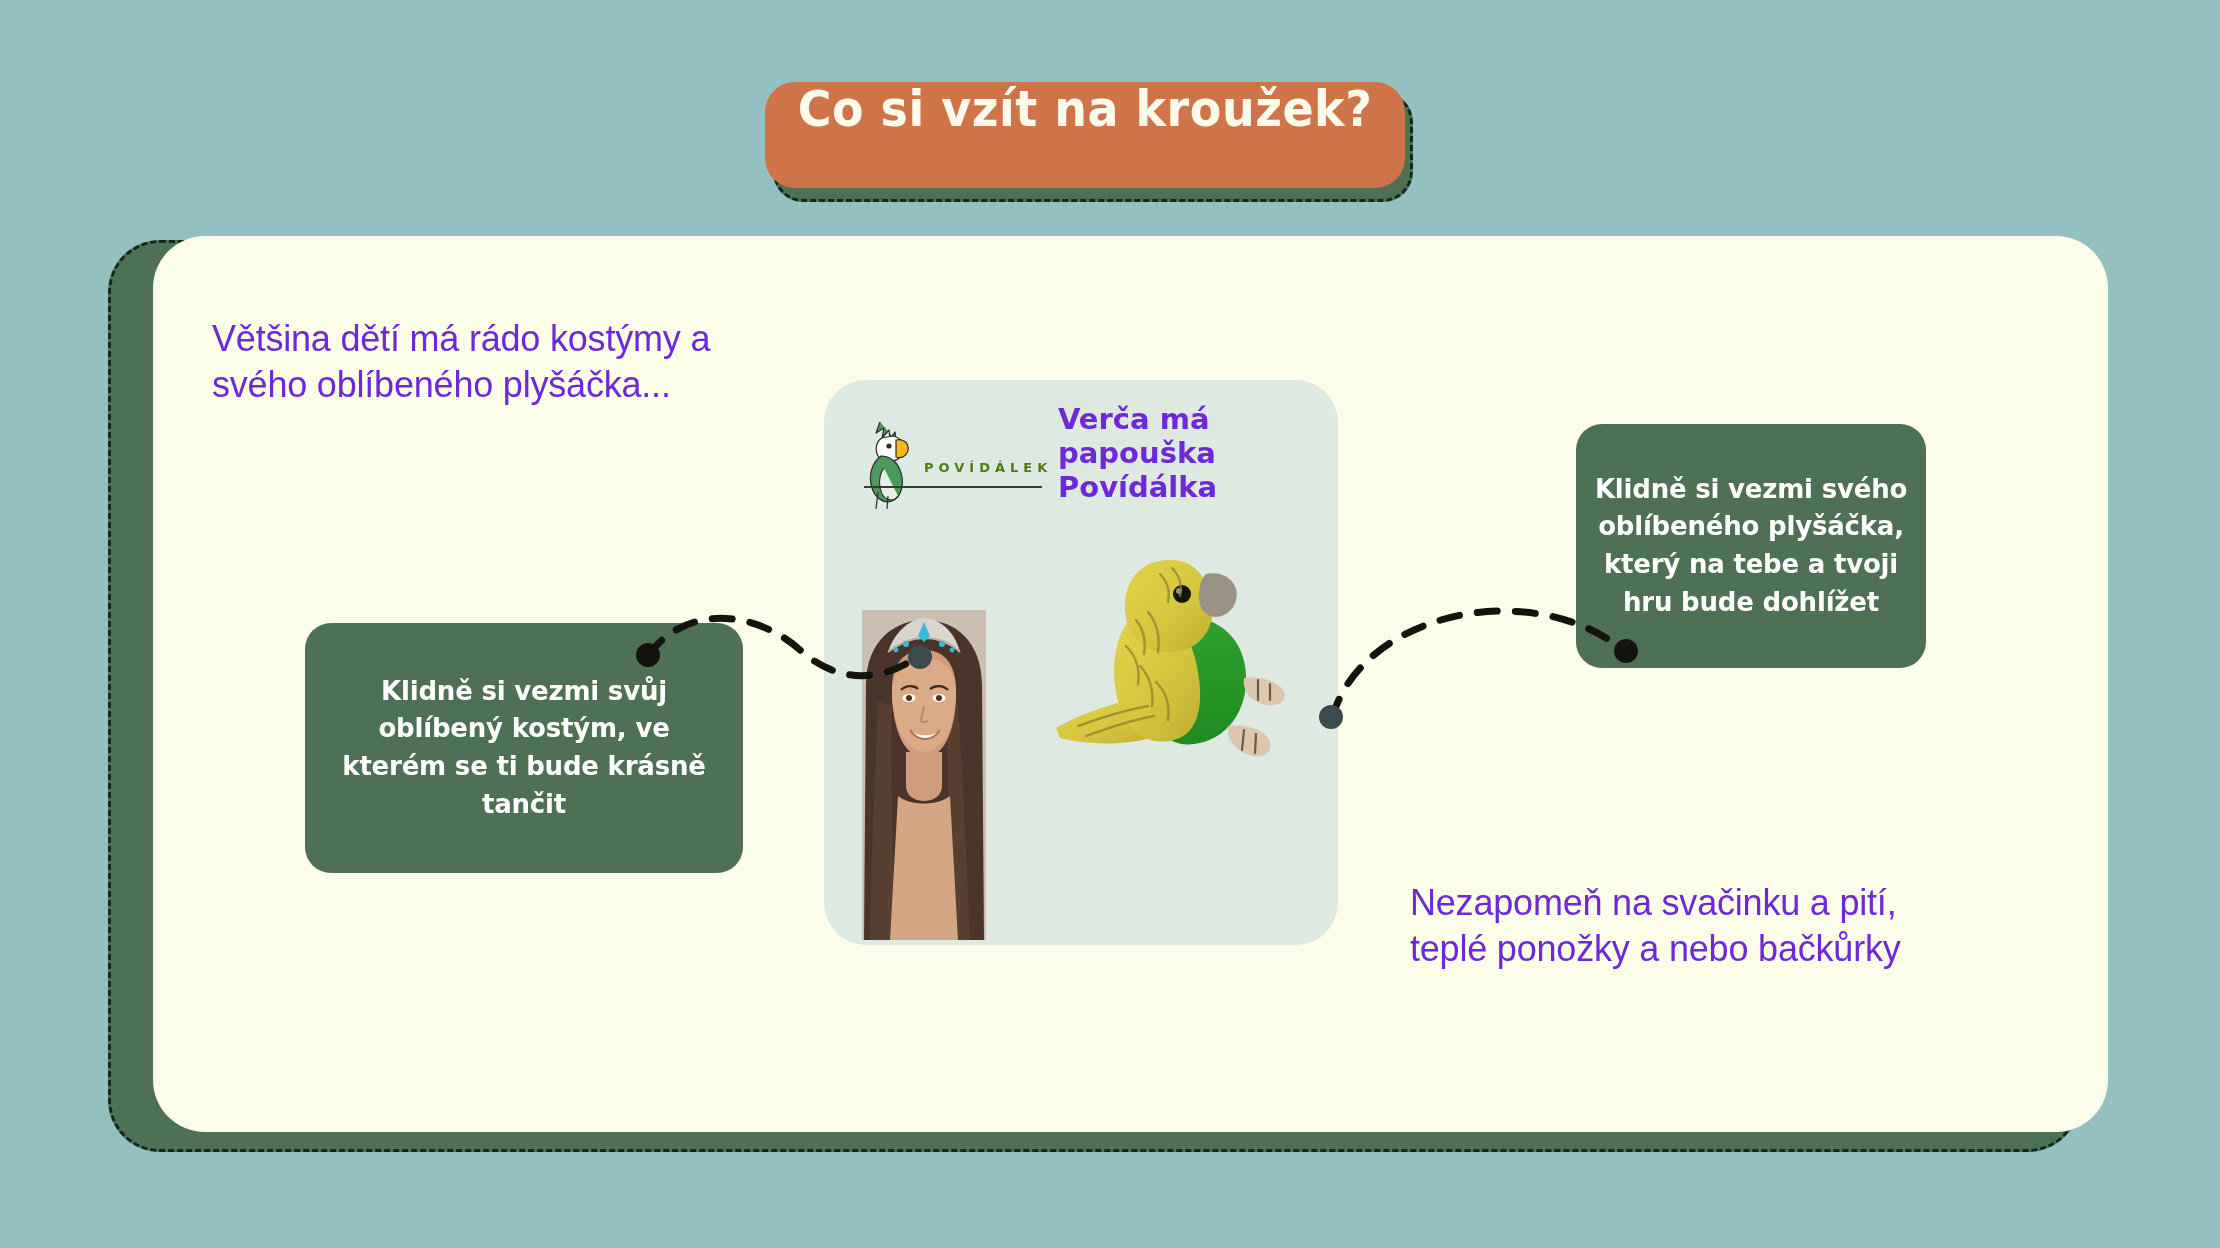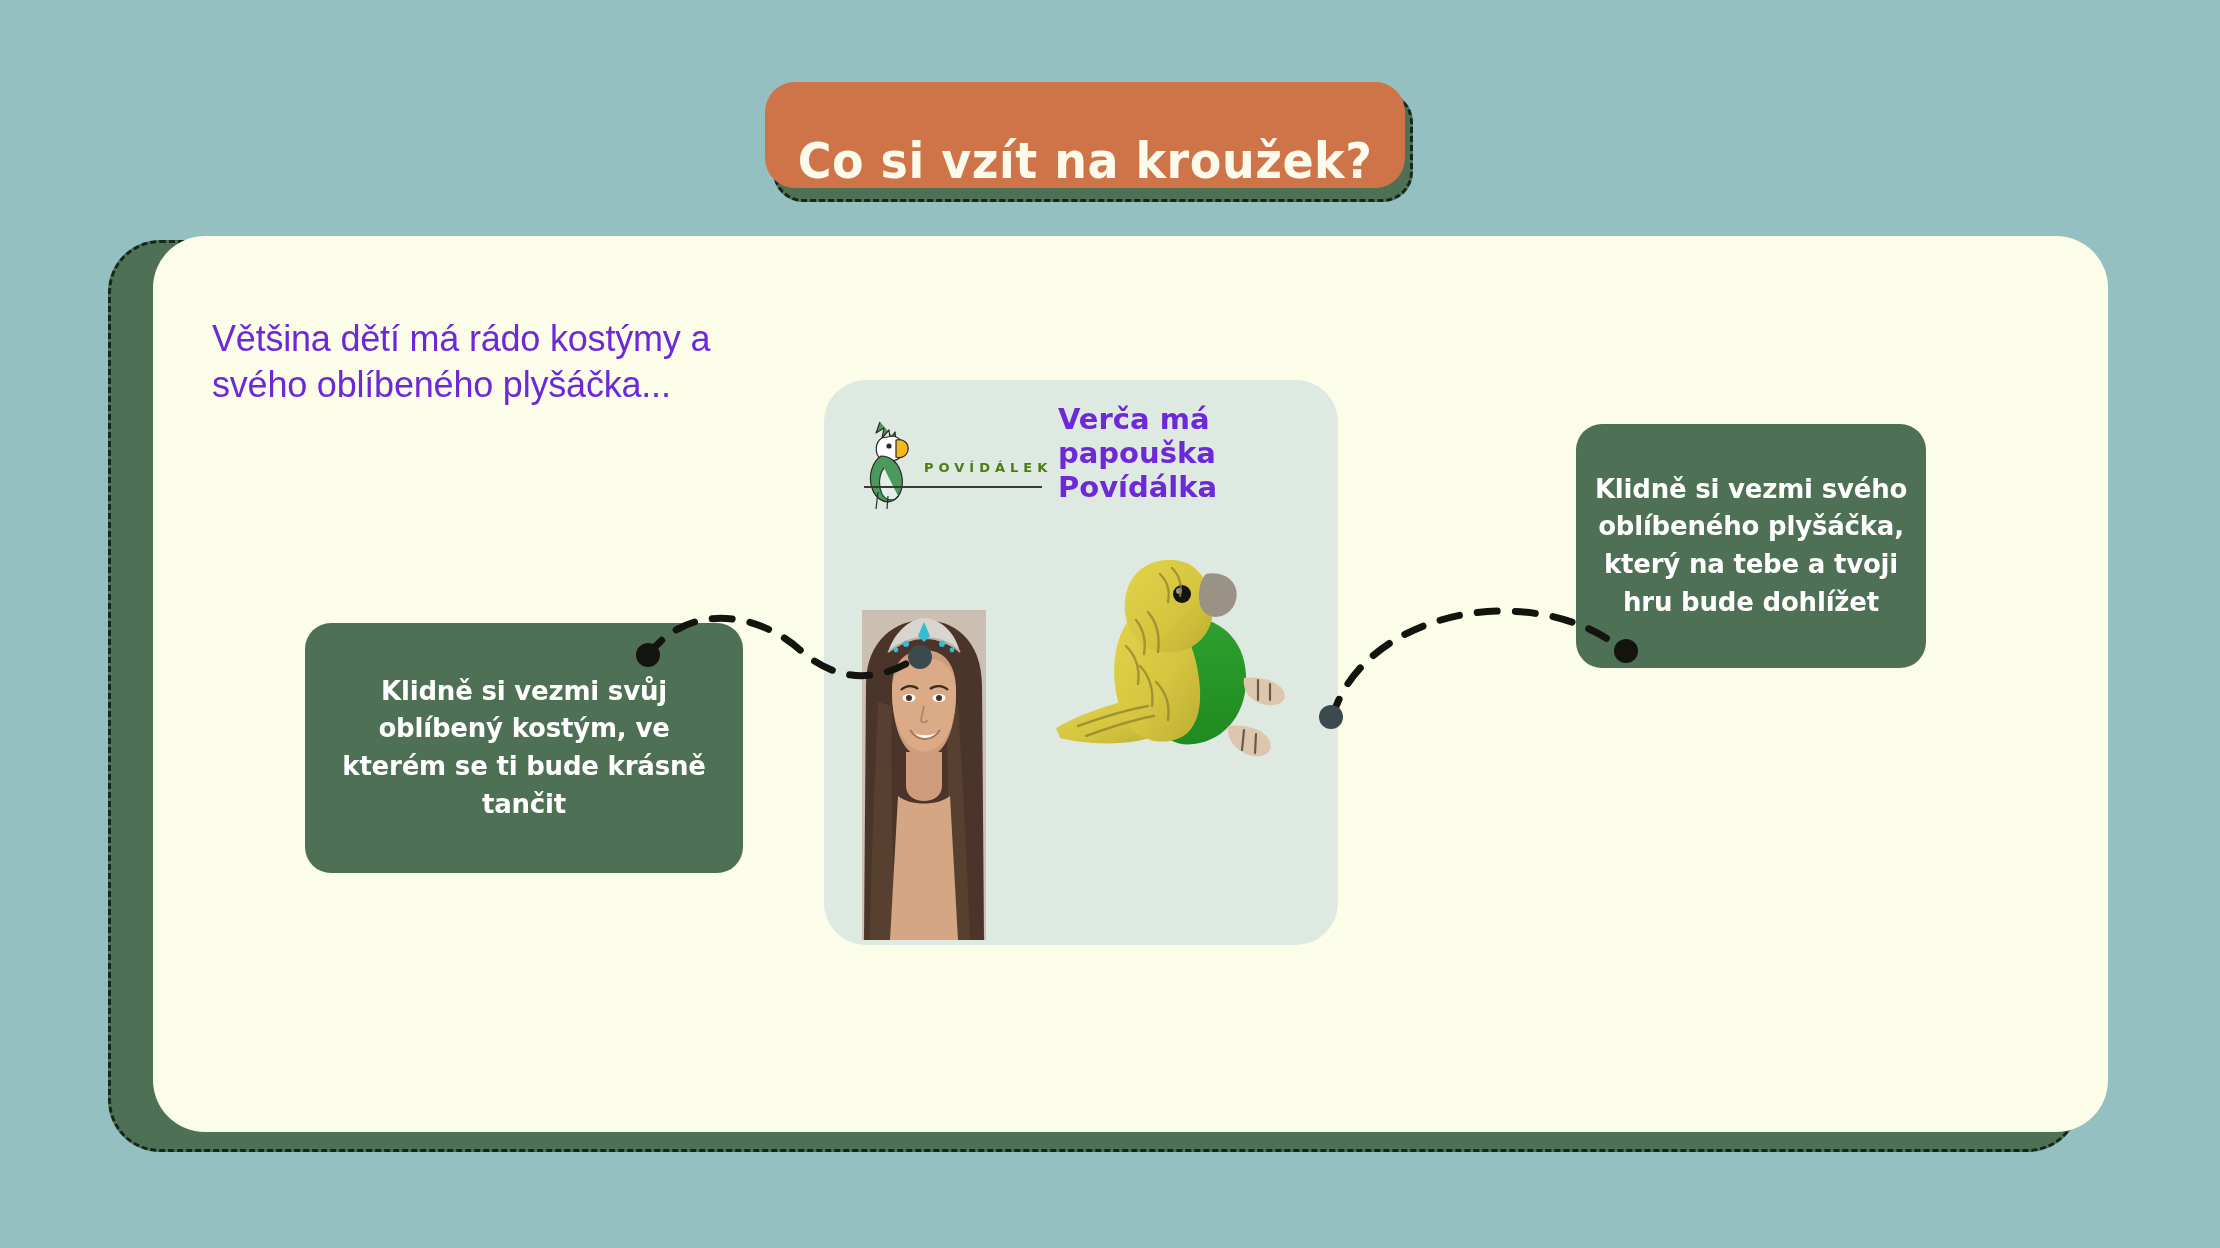--- a/index.html
+++ b/index.html
@@ -15,21 +15,21 @@
     position:absolute;left:765px;top:82px;width:640px;height:110px;
   }
   #title-banner .shadow{
     position:absolute;left:8px;top:10px;width:640px;height:110px;
     background:#4e7054;border:3px dashed #15261a;border-radius:30px;
     box-sizing:border-box;
   }
   #title-banner .face{
     position:absolute;left:0;top:0;width:640px;height:106px;
     background:#cf7348;border-radius:30px;
-    display:flex;align-items:flex-end;justify-content:center;
+    display:flex;align-items:flex-start;justify-content:center;
   }
   #title-banner .face span{
     color:#fcfaea;font-size:46px;font-weight:700;letter-spacing:.5px;
     font-family:"DejaVu Sans", sans-serif;
     white-space:nowrap;transform:scaleY(1.08);
   }
 
   
   #main-card{
     position:absolute;left:120px;top:236px;width:1972px;height:912px;
@@ -109,20 +109,22 @@
   </div>
 
   <div id="main-card">
     <div class="shadow"></div>
     <div class="face"></div>
   </div>
 
   <div class="body-text" id="intro-text">Většina dětí má rádo kostýmy a
 svého oblíbeného plyšáčka...</div>
 
+  <div class="body-text" id="outro-text">Nezapomeň na svačinku a pití,
+teplé ponožky a nebo bačkůrky</div>
 
   <div id="photo-card">
 
     <div id="logo-block">
       <svg width="60" height="95" viewBox="0 0 60 95">
         <g stroke="#2b2b25" stroke-width="1.2" fill="none" stroke-linejoin="round">
           <path d="M18 6 L14 17 L22 12 L20 22 L27 14 L28 23 L33 16 L34 24" fill="#4a9a5e"></path>
           <path d="M20 22 C13 26 12 38 19 43 C26 48 38 45 41 37 C44 29 38 21 31 20 Z" fill="#ffffff"></path>
           <path d="M34 24 C42 22 47 28 46 34 C45 40 39 43 34 41 Z" fill="#f5b81e"></path>
           <path d="M19 40 C10 46 6 60 10 72 C13 82 22 88 30 85 C40 81 43 66 38 54 C35 46 28 40 19 40 Z" fill="#4a9a5e"></path>

